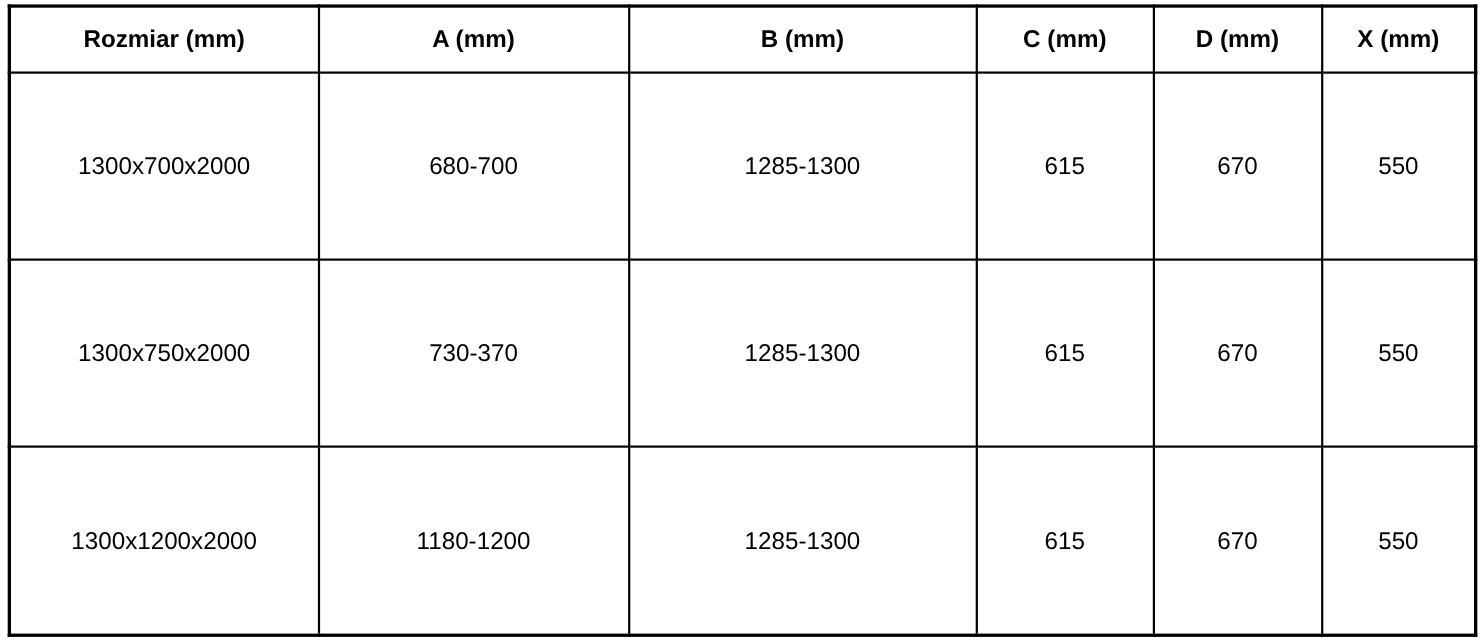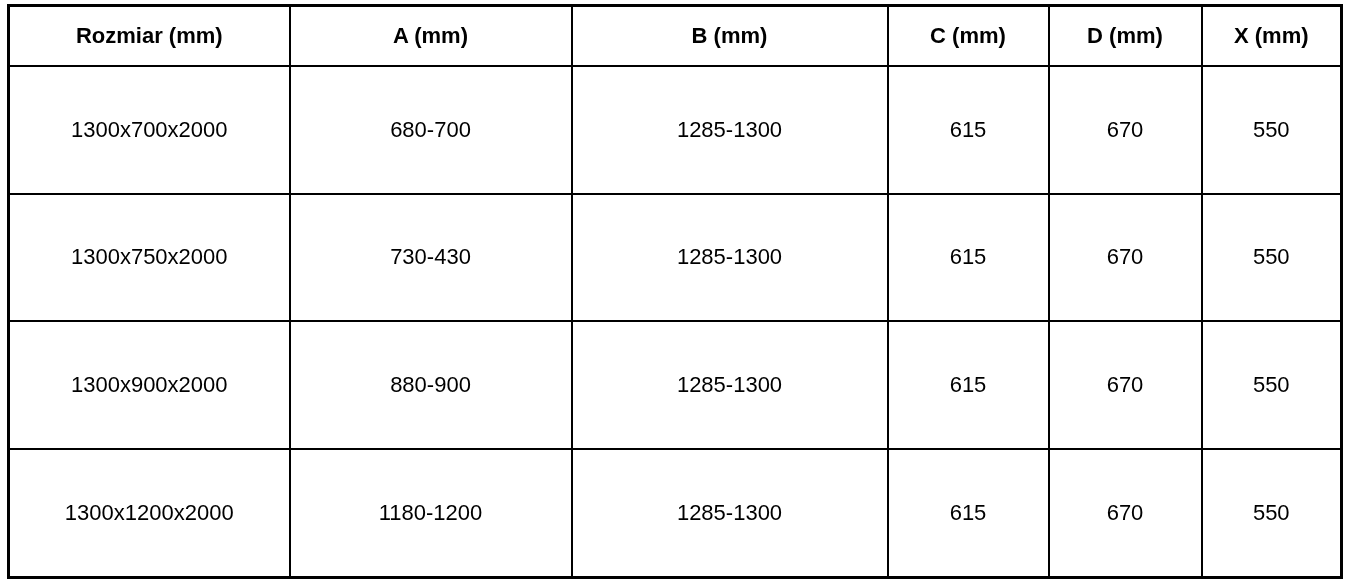--- a/index.html
+++ b/index.html
@@ -79,29 +79,21 @@
         <tr>
           <td>1300x700x2000</td>
           <td>680-700</td>
           <td>1285-1300</td>
           <td>615</td>
           <td>670</td>
           <td>550</td>
         </tr>
         <tr>
           <td>1300x750x2000</td>
-          <td>730-430</td>
-          <td>1285-1300</td>
-          <td>615</td>
-          <td>670</td>
-          <td>550</td>
-        </tr>
-        <tr>
-          <td>1300x900x2000</td>
-          <td>880-900</td>
+          <td>730-370</td>
           <td>1285-1300</td>
           <td>615</td>
           <td>670</td>
           <td>550</td>
         </tr>
         <tr>
           <td>1300x1200x2000</td>
           <td>1180-1200</td>
           <td>1285-1300</td>
           <td>615</td>

